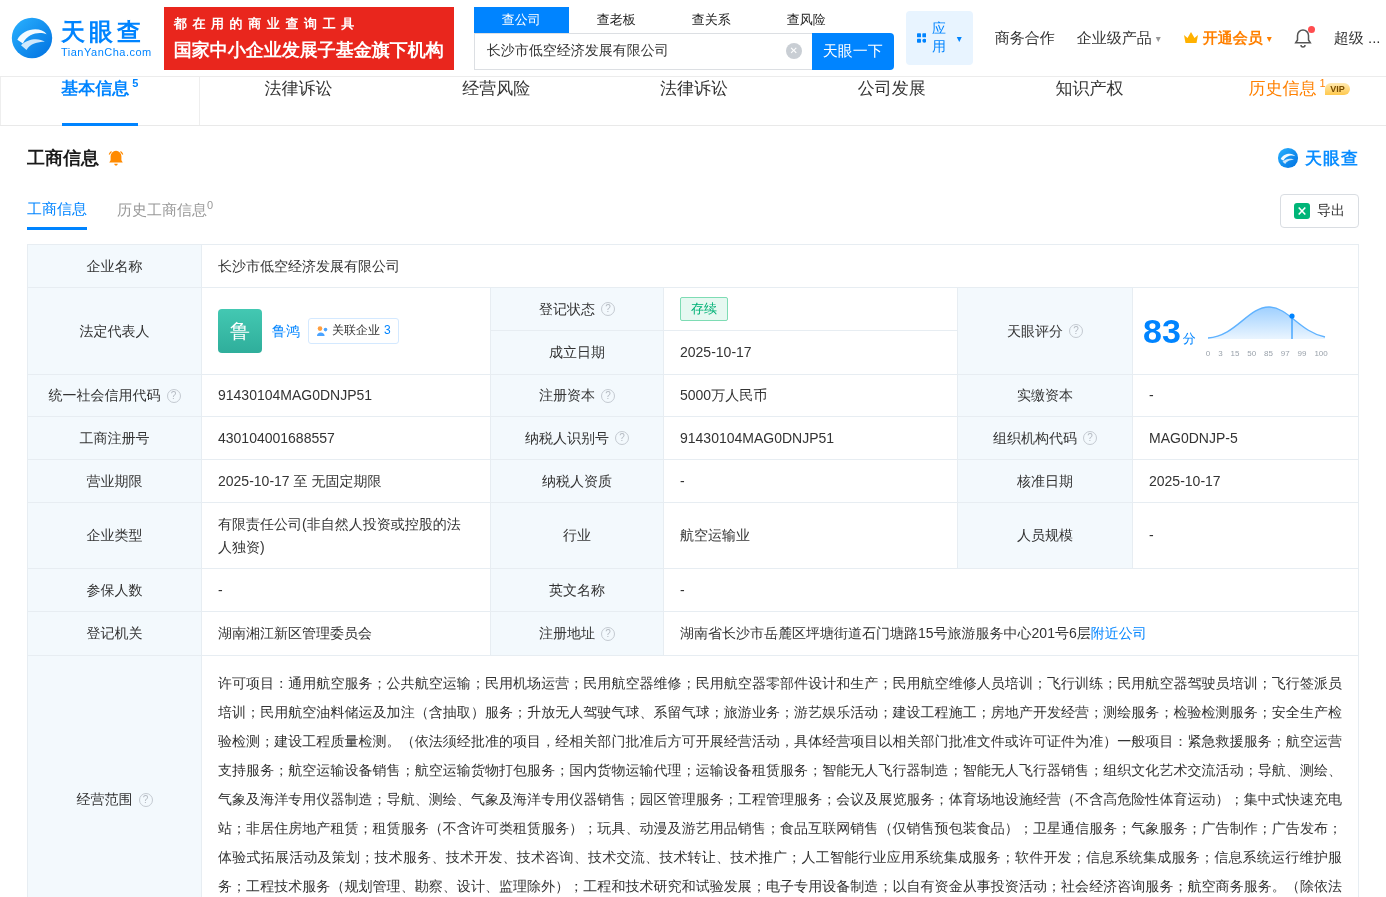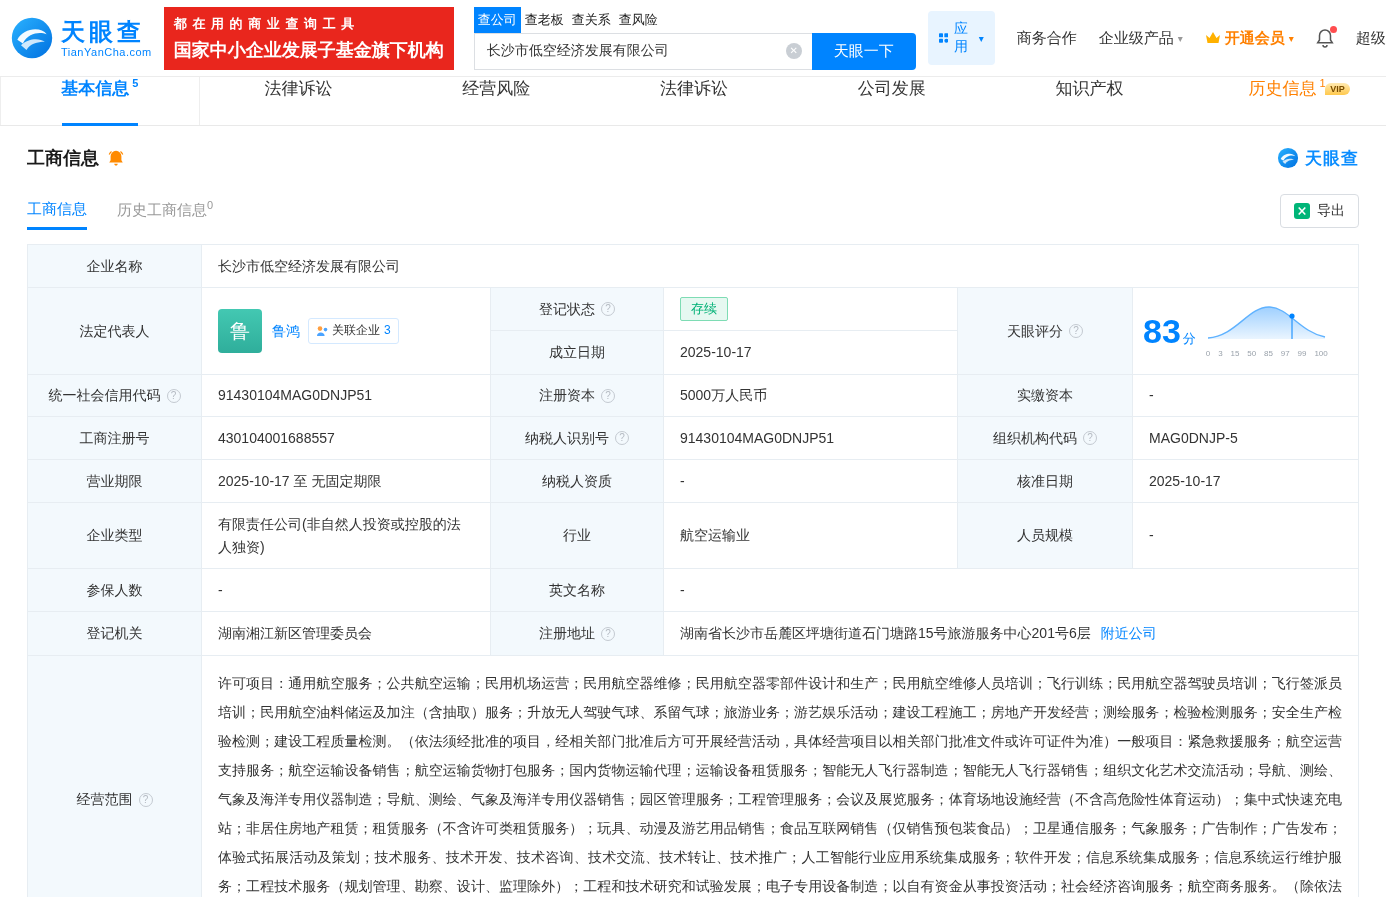--- a/index.html
+++ b/index.html
@@ -12,27 +12,27 @@
   .topbar { display:flex; align-items:center; height:76px; padding:0 16px 0 10px; gap:12px; }
   .brand { display:flex; align-items:center; gap:7px; cursor:pointer; }
   .brand-text { display:flex; flex-direction:column; }
   .brand-name { font-size:24px; font-weight:bold; color:#0084ff; letter-spacing:4px; line-height:1.15; }
   .brand-domain { font-size:11px; color:#0084ff; letter-spacing:.5px; }
   .promo { background:#e9261d; color:#fff; padding:8px 10px; font-weight:bold; }
   .promo1 { font-size:13px; letter-spacing:1px; margin-bottom:5px; white-space:nowrap; }
   .promo2 { font-size:18px; white-space:nowrap; }
   .search-wrap { margin-left:8px; }
   .search-tabs { display:flex; }
-  .stab { font-size:13px; padding:4px 4px; color:#222; cursor:pointer; }
+  .stab { font-size:13px; padding:4px 28px; color:#222; cursor:pointer; }
   .stab.active { background:#0084ff; color:#fff; }
   .search-row { display:flex; }
   .input-wrap { position:relative; }
   .input-wrap input { width:338px; height:37px; border:1px solid #dcdfe3; border-right:none; padding:0 34px 0 12px; font-size:14px; color:#333; outline:none; display:block; }
   .clear-ic { position:absolute; right:10px; top:50%; transform:translateY(-50%); width:16px; height:16px; border-radius:50%; background:#c9ced4; color:#fff; font-size:10px; line-height:16px; text-align:center; cursor:pointer; }
-  .search-btn { width:104px; height:37px; background:#0084ff; color:#fff; border:none; font-size:15px; border-radius:0 4px 4px 0; cursor:pointer; }
+  .search-btn { width:82px; height:37px; background:#0084ff; color:#fff; border:none; font-size:15px; border-radius:0 4px 4px 0; cursor:pointer; }
   .hnav { margin-left:auto; display:flex; align-items:center; gap:22px; }
   .app-pill { display:flex; align-items:center; gap:6px; background:#e8f4ff; color:#0084ff; padding:9px 11px; border-radius:4px; font-size:14px; cursor:pointer; }
   .caret { font-size:10px; }
   .hlink { font-size:15px; color:#333; cursor:pointer; display:flex; align-items:center; gap:4px; white-space:nowrap; }
   .hlink .caret { color:#999; }
   .vip-link { color:#ff8000; font-weight:bold; }
   .vip-link .caret { color:#ff8000; }
   .bell-wrap { position:relative; cursor:pointer; display:flex; }
   .red-dot { position:absolute; top:-2px; right:-3px; width:7px; height:7px; background:#ff4d4f; border-radius:50%; }
   
@@ -394,21 +394,21 @@
     </div>
     <div class="gcell glabel" style="grid-area:9/1/10/2">
       <span>登记机关</span>
     </div>
     <div class="gcell glabel" style="grid-area:9/3/10/4">
       <span>注册地址</span>
         <span class="help">?</span>
     </div>
     <div class="gcell" style="grid-area:9/4/10/7">
       <span>湖南省长沙市岳麓区坪塘街道石门塘路15号旅游服务中心201号6层</span>
-      <a class="blue-link" style="margin-left:10px">附近公司</a>
+      <a class="blue-link" style="">附近公司</a>
     </div>
 
     <div class="gcell glabel" style="grid-area:10/1/11/2; align-items:center;">
       <span>经营范围</span>
         <span class="help">?</span>
     </div>
     <div class="gcell scope-cell" style="grid-area:10/2/11/7">
       <span>许可项目：通用航空服务；公共航空运输；民用机场运营；民用航空器维修；民用航空器零部件设计和生产；民用航空维修人员培训；飞行训练；民用航空器驾驶员培训；飞行签派员培训；民用航空油料储运及加注（含抽取）服务；升放无人驾驶气球、系留气球；旅游业务；游艺娱乐活动；建设工程施工；房地产开发经营；测绘服务；检验检测服务；安全生产检验检测；建设工程质量检测。（依法须经批准的项目，经相关部门批准后方可开展经营活动，具体经营项目以相关部门批准文件或许可证件为准）一般项目：紧急救援服务；航空运营支持服务；航空运输设备销售；航空运输货物打包服务；国内货物运输代理；运输设备租赁服务；智能无人飞行器制造；智能无人飞行器销售；组织文化艺术交流活动；导航、测绘、气象及海洋专用仪器制造；导航、测绘、气象及海洋专用仪器销售；园区管理服务；工程管理服务；会议及展览服务；体育场地设施经营（不含高危险性体育运动）；集中式快速充电站；非居住房地产租赁；租赁服务（不含许可类租赁服务）；玩具、动漫及游艺用品销售；食品互联网销售（仅销售预包装食品）；卫星通信服务；气象服务；广告制作；广告发布；体验式拓展活动及策划；技术服务、技术开发、技术咨询、技术交流、技术转让、技术推广；人工智能行业应用系统集成服务；软件开发；信息系统集成服务；信息系统运行维护服务；工程技术服务（规划管理、勘察、设计、监理除外）；工程和技术研究和试验发展；电子专用设备制造；以自有资金从事投资活动；社会经济咨询服务；航空商务服务。（除依法须经批准的项目外，凭营业执照依法自主开展经营活动）</span>
     </div>
 

